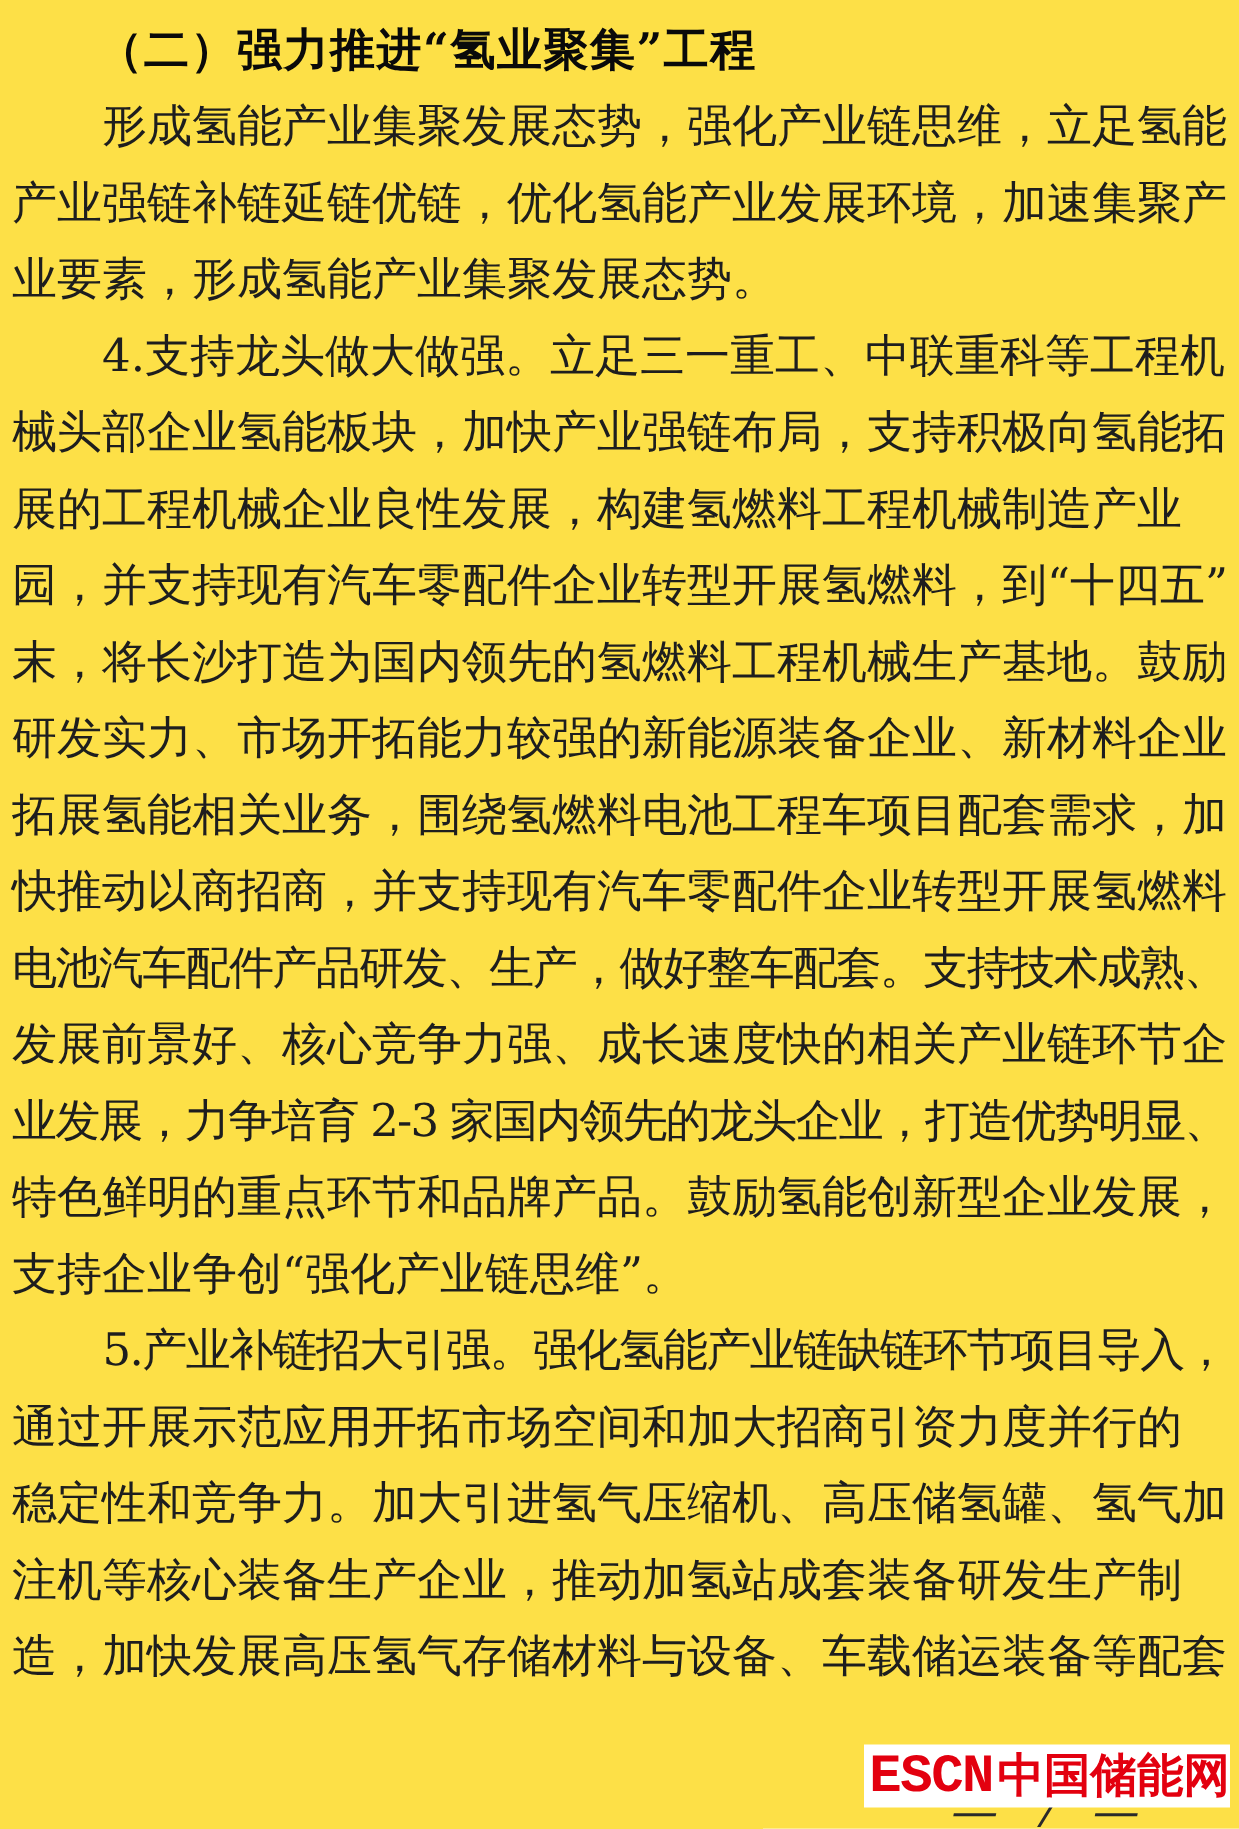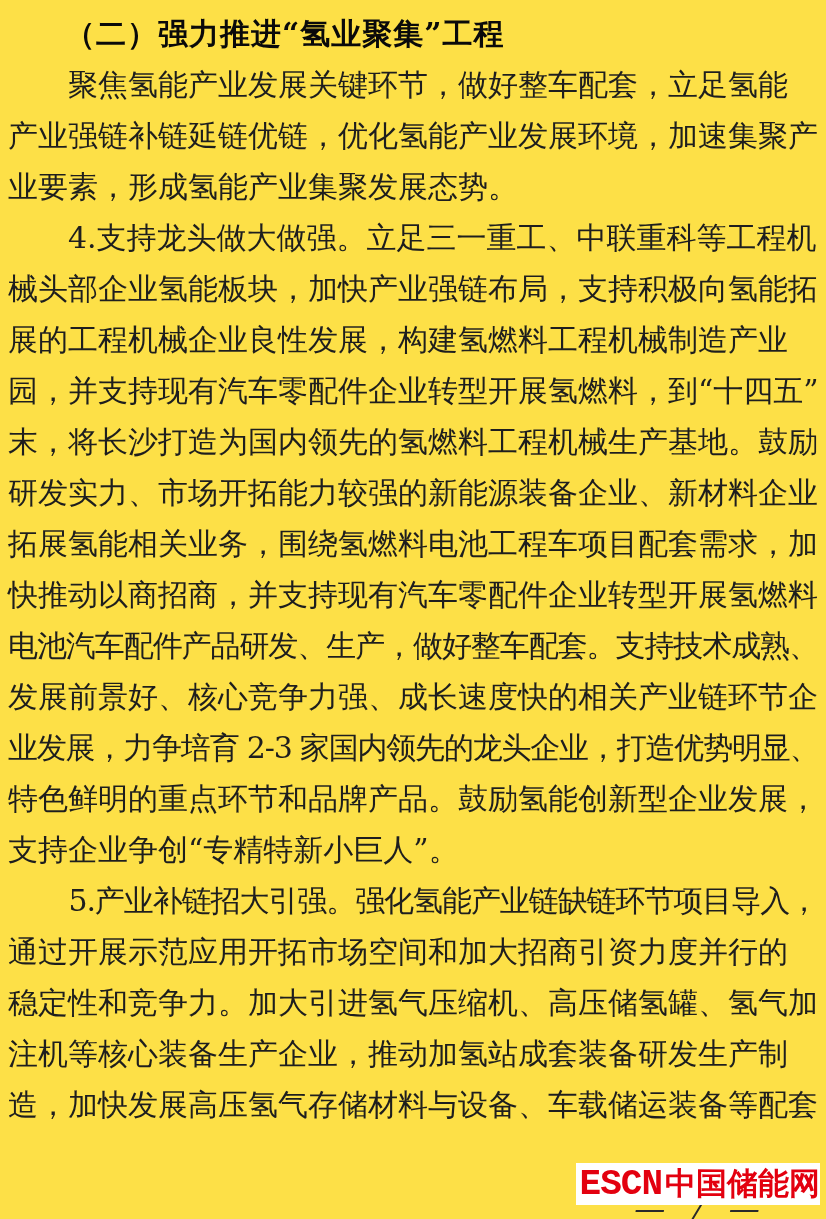--- a/index.html
+++ b/index.html
@@ -83,36 +83,36 @@
   }
 </style>
 </head>
 <body>
 
 <div class="page">
 
   <div class="content">
     <div class="heading">（二）强力推进“氢业聚集”工程</div>
     <div id="doc-body">
-        <div class="line first">聚焦氢能产业发展关键环节，做好整车配套，立足氢能</div>
+        <div class="line first">形成氢能产业集聚发展态势，强化产业链思维，立足氢能</div>
         <div class="line">产业强链补链延链优链，优化氢能产业发展环境，加速集聚产</div>
         <div class="line short">业要素，形成氢能产业集聚发展态势。</div>
         <div class="line first">4.支持龙头做大做强。立足三一重工、中联重科等工程机</div>
         <div class="line">械头部企业氢能板块，加快产业强链布局，支持积极向氢能拓</div>
         <div class="line">展的工程机械企业良性发展，构建氢燃料工程机械制造产业</div>
         <div class="line">园，并支持现有汽车零配件企业转型开展氢燃料，到“十四五”</div>
         <div class="line">末，将长沙打造为国内领先的氢燃料工程机械生产基地。鼓励</div>
         <div class="line">研发实力、市场开拓能力较强的新能源装备企业、新材料企业</div>
         <div class="line">拓展氢能相关业务，围绕氢燃料电池工程车项目配套需求，加</div>
         <div class="line">快推动以商招商，并支持现有汽车零配件企业转型开展氢燃料</div>
         <div class="line" style="letter-spacing: -1.07143px;">电池汽车配件产品研发、生产，做好整车配套。支持技术成熟、</div>
         <div class="line">发展前景好、核心竞争力强、成长速度快的相关产业链环节企</div>
         <div class="line" style="letter-spacing: -1.19355px;">业发展，力争培育 2-3 家国内领先的龙头企业，打造优势明显、</div>
         <div class="line">特色鲜明的重点环节和品牌产品。鼓励氢能创新型企业发展，</div>
-        <div class="line short">支持企业争创“专精特新小巨人”。</div>
+        <div class="line short">支持企业争创“强化产业链思维”。</div>
         <div class="line first" style="letter-spacing: -1.07407px; text-align: right;">5.产业补链招大引强。强化氢能产业链缺链环节项目导入，</div>
         <div class="line">通过开展示范应用开拓市场空间和加大招商引资力度并行的</div>
         <div class="line">稳定性和竞争力。加大引进氢气压缩机、高压储氢罐、氢气加</div>
         <div class="line">注机等核心装备生产企业，推动加氢站成套装备研发生产制</div>
         <div class="line">造，加快发展高压氢气存储材料与设备、车载储运装备等配套</div>
       </div>
   </div>
 
   <div class="footer-logo">
     <span class="logo-latin" style="color: rgb(227, 0, 15);">ESCN</span><span class="logo-cn" style="color: rgb(227, 0, 15);">中国储能网</span>

